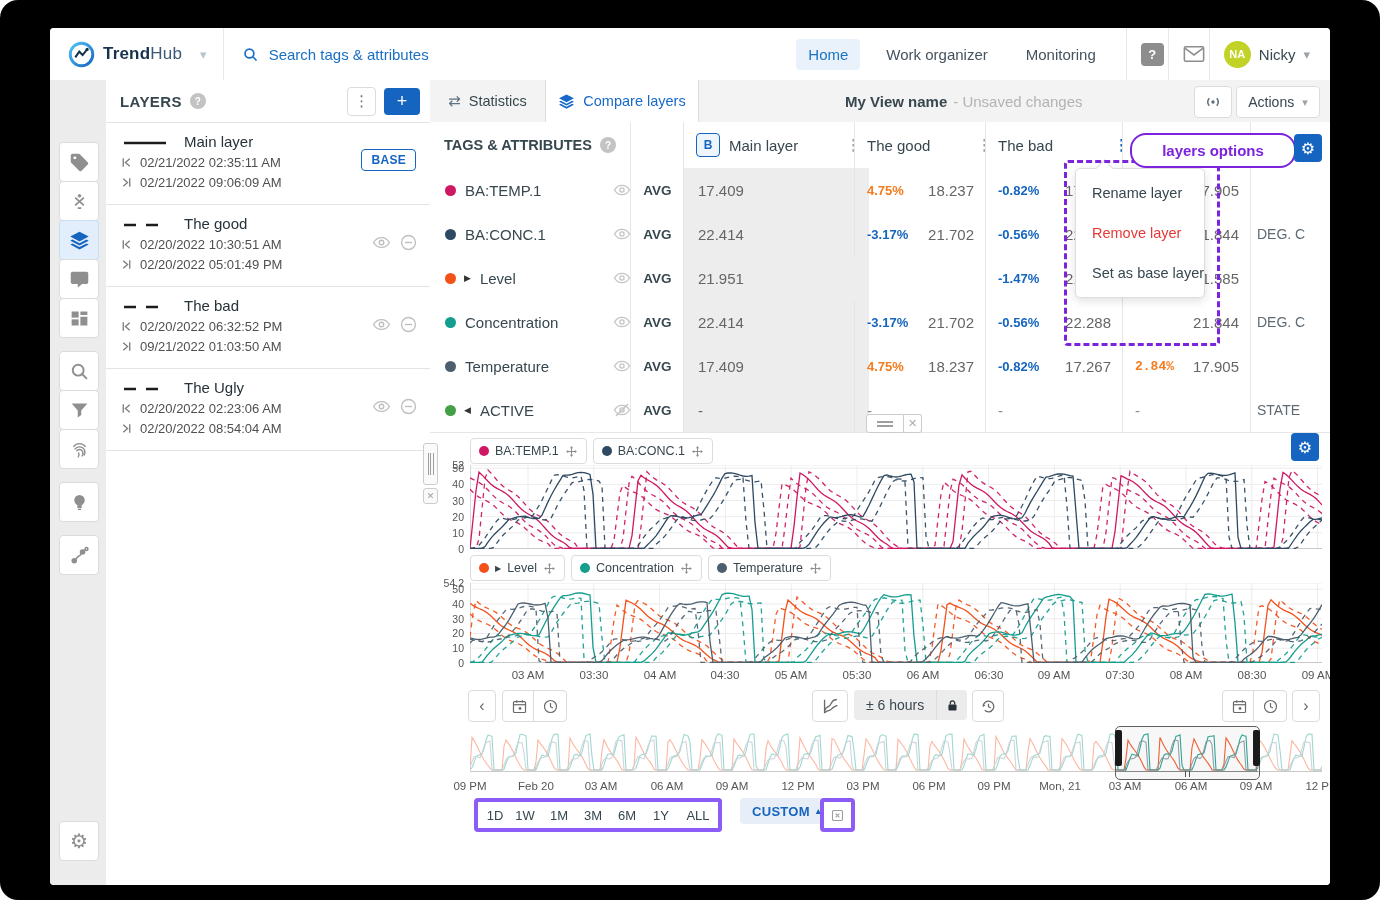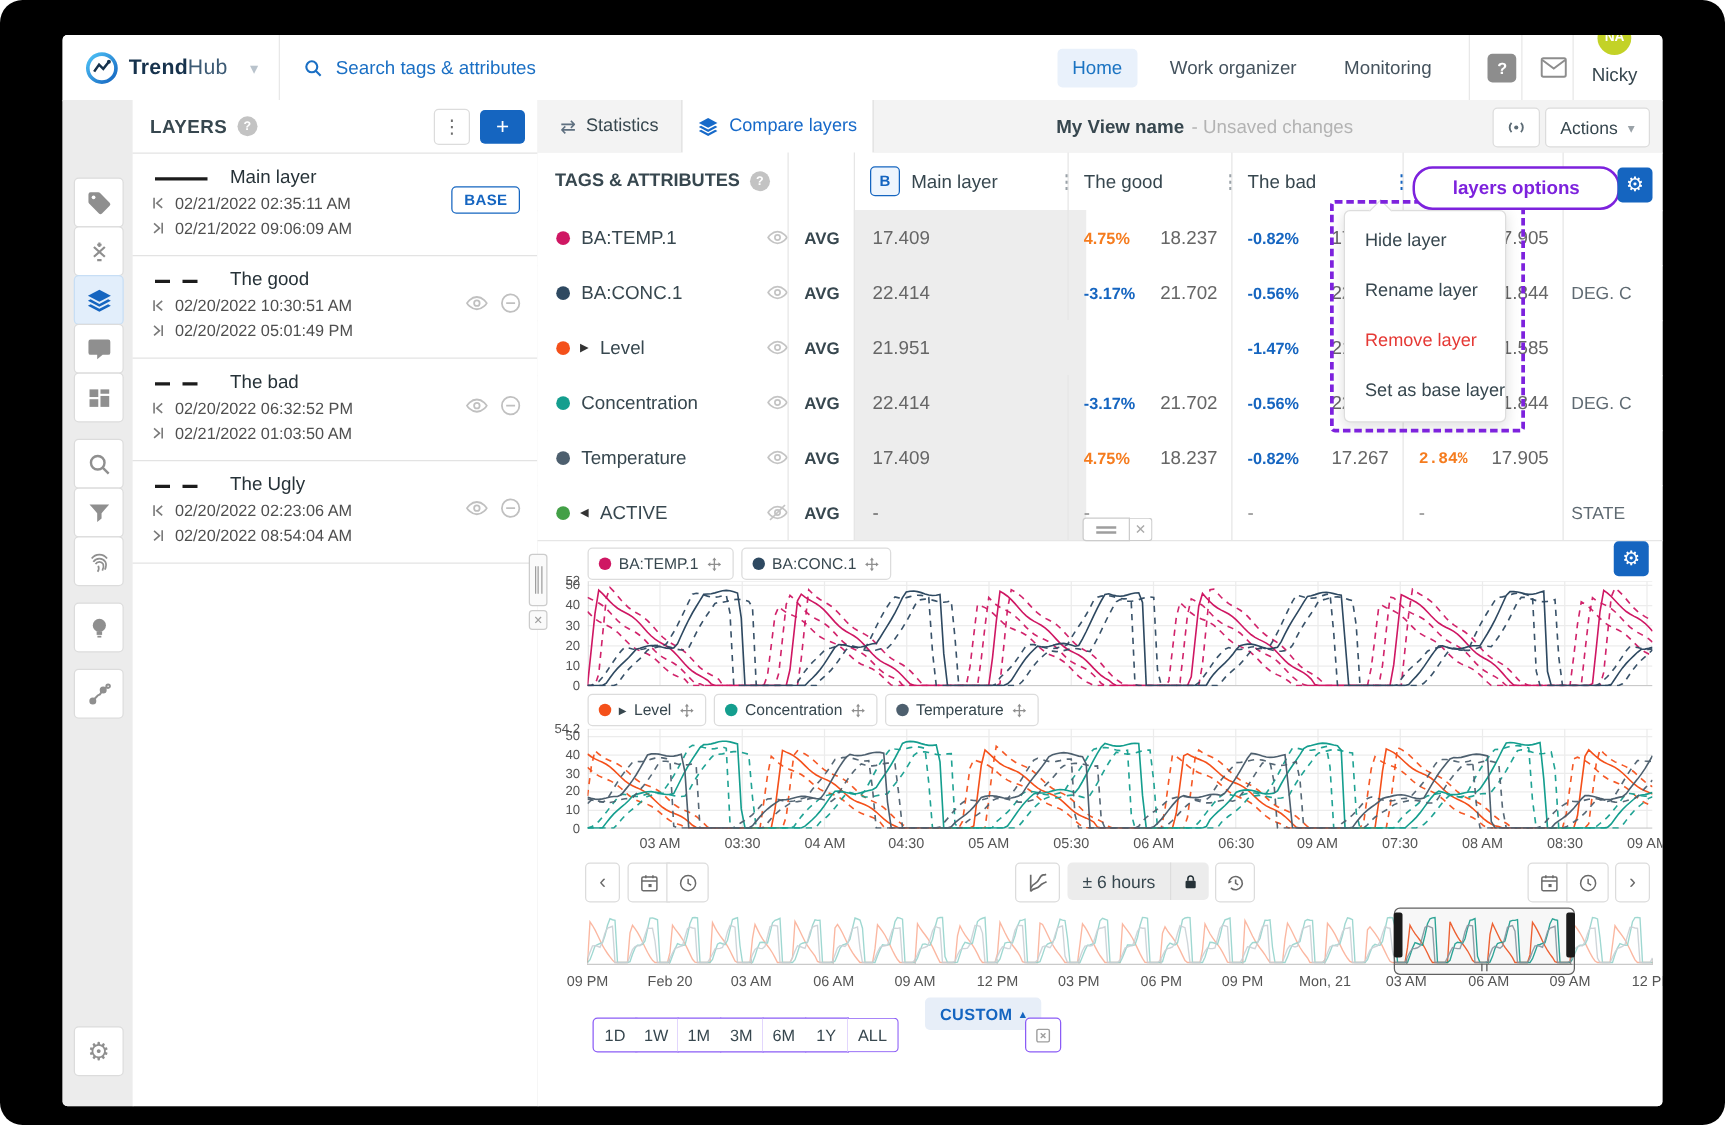--- a/index.html
+++ b/index.html
@@ -18,21 +18,21 @@
   .tb-caret{color:#b9c3cc;font-size:13px;margin-left:10px;}
   .tb-divider{width:1px;height:52px;background:#e8e8e8;margin-left:16px;}
   .searchbox{display:flex;align-items:center;gap:10px;margin-left:18px;color:#1a6fc4;font-size:15px;flex:0 0 auto;cursor:text;}
   .tb-right{margin-left:auto;display:flex;align-items:center;height:100%;}
   .nav-item{font-size:15px;color:#45535e;padding:7px 12px;border-radius:4px;margin-right:14px;cursor:pointer;white-space:nowrap;}
   .nav-item.active{color:#1a73c2;background:#e9f1fb;}
   .tb-sep{width:1px;height:52px;background:#e8e8e8;margin:0 14px 0 4px;}
   .help-btn{width:23px;height:23px;background:#8d8d8d;border-radius:4px;color:#fff;font-size:13px;font-weight:700;display:flex;align-items:center;justify-content:center;cursor:pointer;}
   .mail-btn{color:#8d8d8d;cursor:pointer;display:flex;}
   .avatar{width:27px;height:27px;border-radius:50%;color:#fff;font-size:11px;font-weight:700;display:flex;align-items:center;justify-content:center;}
-  .user{display:flex;align-items:center;gap:8px;margin-right:20px;cursor:pointer;flex-direction:column;}
+  .user{display:flex;align-items:center;gap:8px;margin-right:20px;cursor:pointer;}
   .user-name{font-size:15px;color:#37474f;}
   
   .rail{position:absolute;left:0;top:52px;bottom:0;width:56px;background:#ececec;border-right:1px solid #e0e0e0;}
   .rail-btn{position:absolute;left:9px;width:38px;height:38px;background:#fff;border:1px solid #dcdcdc;border-radius:4px;color:#8f8f8f;display:flex;align-items:center;justify-content:center;cursor:pointer;}
   .rail-btn.active{background:#e2eefb;border-color:#c7def5;color:#1565c0;}
   
   .panel{position:absolute;left:56px;top:52px;bottom:0;width:324px;background:#fff;border-right:1px solid #dcdcdc;}
   .panel-head{height:42px;display:flex;align-items:center;padding:0 10px 0 14px;}
   .panel-title{font-size:15px;font-weight:700;color:#37474f;letter-spacing:.4px;}
   .qbadge{width:16px;height:16px;border-radius:50%;background:#c3c3c3;color:#fff;font-size:10px;font-weight:700;display:flex;align-items:center;justify-content:center;margin-left:8px;}
@@ -95,21 +95,21 @@
   .xtick{position:absolute;font-size:11.5px;color:#555;transform:translateX(-50%);white-space:nowrap;}
   .tb-btn{position:absolute;height:30px;border:1px solid #dcdcdc;border-radius:4px;background:#fff;color:#6a6a6a;display:flex;align-items:center;justify-content:center;cursor:pointer;}
   .range-chip{position:absolute;background:#ececec;border-radius:4px;height:30px;display:flex;align-items:center;}
   .range-chip .lbl{font-size:14px;color:#37474f;padding:0 12px;}
   .range-chip .lock{width:30px;height:30px;display:flex;align-items:center;justify-content:center;color:#263238;border-left:1px solid #dddddd;cursor:pointer;}
   .ov-label{position:absolute;font-size:11.5px;color:#555;transform:translateX(-50%);white-space:nowrap;}
   .brush{position:absolute;border:1.5px solid #606060;border-radius:5px;background:rgba(90,90,90,.05);z-index:4;cursor:move;}
   .brush-handle{position:absolute;top:3px;width:7px;height:36px;background:#1a1a1a;border-radius:2px;}
   .brush-grip{position:absolute;left:0;right:0;bottom:1px;height:8px;display:flex;align-items:center;justify-content:center;gap:3px;}
   .brush-grip i{width:0;height:6px;border-left:1.6px solid #555;display:block;}
-  .rbtn{position:absolute;top:16px;width:34px;height:26px;border:1px solid #8b5cf6;background:#fff;color:#37474f;font-size:13px;display:flex;align-items:center;justify-content:center;cursor:pointer;}
+  .rbtn{position:absolute;top:0;width:34px;height:26px;border:4px solid #8b5cf6;background:#fff;color:#37474f;font-size:13px;display:flex;align-items:center;justify-content:center;cursor:pointer;}
   .custom-chip{position:absolute;top:0;height:26px;background:#e7eef8;border-radius:4px;color:#1565c0;font-size:13px;font-weight:700;display:flex;align-items:center;gap:6px;padding:0 12px;cursor:pointer;letter-spacing:.3px;}
   .collapse-h{position:absolute;left:373px;top:415px;z-index:6;}
   .col-a{width:13px;height:40px;border:1px solid #ccc;border-radius:3px;background:#fafafa;display:flex;align-items:center;justify-content:center;gap:1.5px;cursor:col-resize;}
   .col-a i{width:0;height:22px;border-left:1.4px solid #9e9e9e;display:block;}
   .col-b{margin-top:3px;width:13px;height:14px;border:1px solid #ccc;border-radius:3px;background:#fafafa;color:#9e9e9e;font-size:9px;display:flex;align-items:center;justify-content:center;cursor:pointer;}
 </style>
 </head>
 <body>
 
 <div class="frame">
@@ -318,21 +318,21 @@
                 <line x1="6" y1="4" x2="6" y2="20"></line>
                 <polyline points="18,5 10,12 18,19"></polyline>
               </svg>
               <span>02/20/2022 06:32:52 PM</span>
             </div>
       <div class="lc-date" style="top:52px">
               <svg width="13" height="13" viewBox="0 0 24 24" fill="none" stroke="currentColor" stroke-width="2.4">
                 <line x1="18" y1="4" x2="18" y2="20"></line>
                 <polyline points="6,5 14,12 6,19"></polyline>
               </svg>
-              <span>02/21/2022 01:03:50 AM</span>
+              <span>09/21/2022 01:03:50 AM</span>
             </div>
       <div class="lc-ctrl">
               <span class="ic">
                 <svg width="19" height="19" viewBox="0 0 24 24" fill="none" stroke="currentColor" stroke-width="1.8">
                   <path d="M2 12s3.6-6.2 10-6.2S22 12 22 12s-3.6 6.2-10 6.2S2 12 2 12z"></path>
                   <circle cx="12" cy="12" r="2.8"></circle>
                 </svg>
               </span>
               <span class="ic">
                 <svg width="19" height="19" viewBox="0 0 24 24" fill="none" stroke="currentColor" stroke-width="1.8">
@@ -618,21 +618,20 @@
               <span class="pct" style="color:#8a8a8a;font-weight:400;font-size:15px;">-</span>
             </div>
       <div class="td col-line" style="left:820px;width:80px">
               <span class="unit">STATE</span>
             </div>
     </div>
         </div>
 
       <div class="ctx-menu" id="ctx-menu">
           <div class="ctx-notch"></div>
-          <div class="ctx-item">Hide layer</div>
           <div class="ctx-item">Rename layer</div>
           <div class="ctx-item danger">Remove layer</div>
           <div class="ctx-item">Set as base layer</div>
         </div>
       <div class="purple-dash"></div>
       <div class="anno-badge">layers options</div>
       <div class="gear-btn" style="left:864px;top:54px">⚙</div>
 
       <div class="splitter">
         <div class="split-a">

